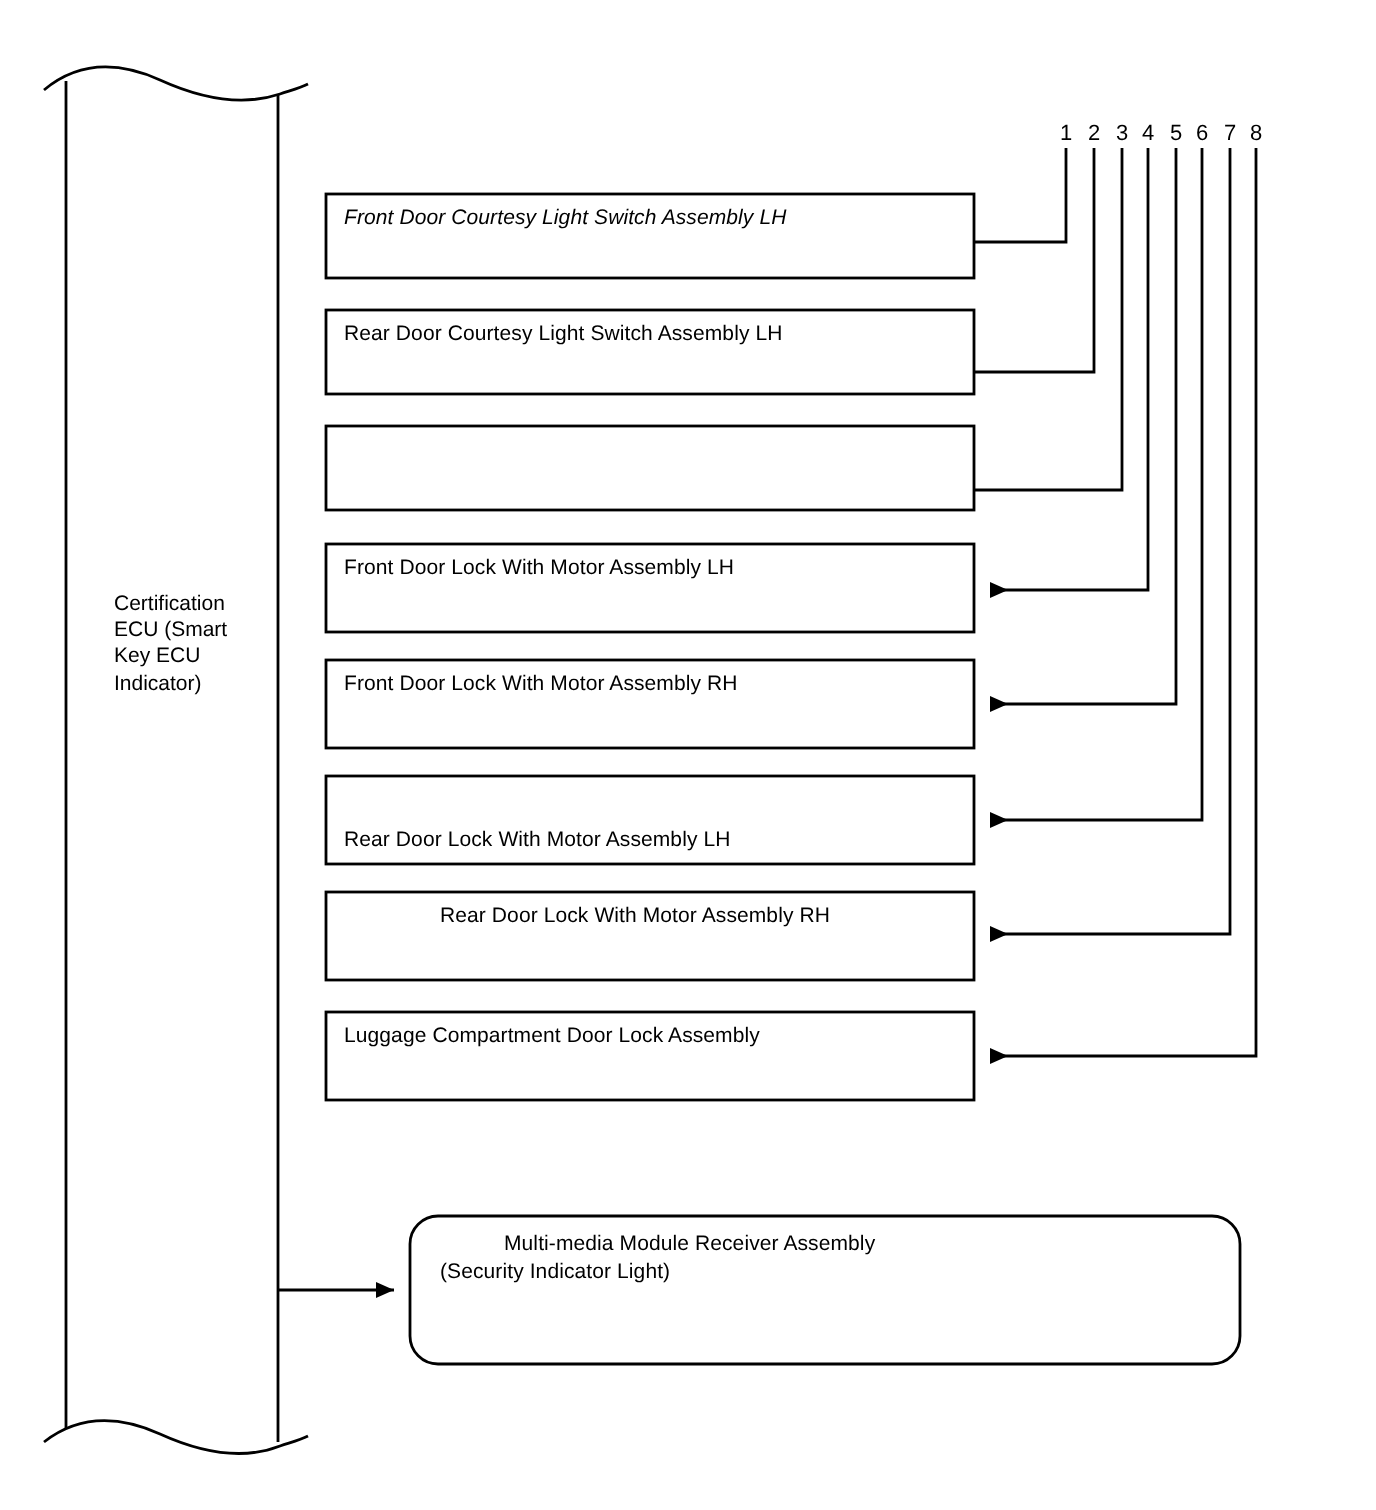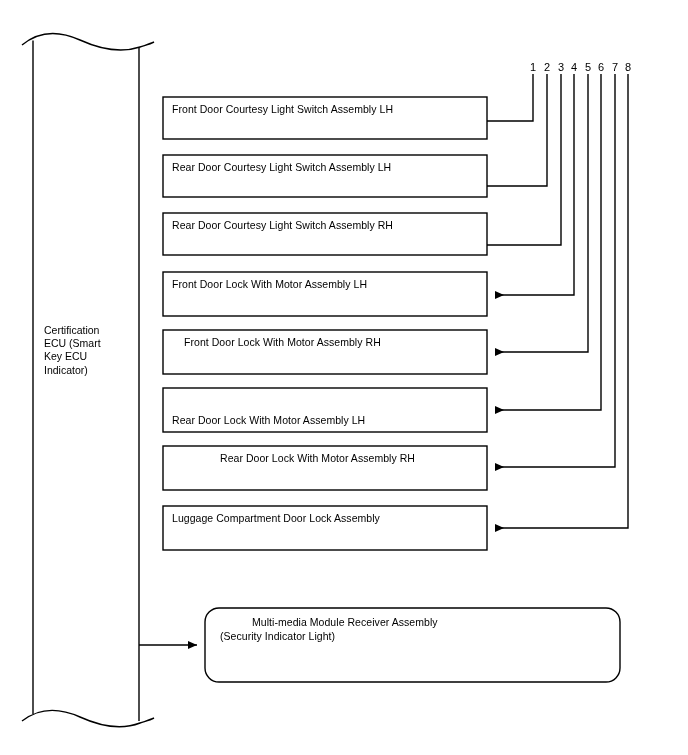--- a/index.html
+++ b/index.html
@@ -94,41 +94,40 @@
       <rect x="163" y="446" width="324" height="44" fill="#ffffff" stroke="#000000" stroke-width="1.4"></rect>
       <rect x="163" y="506" width="324" height="44" fill="#ffffff" stroke="#000000" stroke-width="1.4"></rect>
     </g>
 
     <g>
       <path d="M 139 645 L 197 645" fill="none" stroke="#000000" stroke-width="1.4" marker-end="url(#arrow-right)"></path>
       <rect x="205" y="608" width="415" height="74" rx="14" ry="14" fill="#ffffff" stroke="#000000" stroke-width="1.4"></rect>
     </g>
   </svg>
 
-  <div class="ecu-label" style="left:44px; top:296px;margin-top:28px;">
+  <div class="ecu-label" style="left:57px; top:296px;">
     <div>Certification</div>
     <div>ECU (Smart</div>
     <div>Key ECU</div>
     <div>Indicator)</div>
   </div>
 
   <div class="pin-number" style="left:526px; top:62px;">1</div>
   <div class="pin-number" style="left:540px; top:62px;">2</div>
   <div class="pin-number" style="left:554px; top:62px;">3</div>
   <div class="pin-number" style="left:567px; top:62px;">4</div>
   <div class="pin-number" style="left:581px; top:62px;">5</div>
   <div class="pin-number" style="left:594px; top:62px;">6</div>
   <div class="pin-number" style="left:608px; top:62px;">7</div>
   <div class="pin-number" style="left:621px; top:62px;">8</div>
 
-  <div class="box-label" style="left:172px; top:103px;">Front Door Courtesy Light Switch Assembly LH</div>
+  <div class="box-label" style="left:172px; top:103px;font-style:italic;">Front Door Courtesy Light Switch Assembly LH</div>
   <div class="box-label" style="left:172px; top:161px;text-align:right;">Rear Door Courtesy Light Switch Assembly LH</div>
-  <div class="box-label" style="left:172px; top:219px;">Rear Door Courtesy Light Switch Assembly RH</div>
   <div class="box-label" style="left:172px; top:278px;text-align:right;">Front Door Lock With Motor Assembly LH</div>
-  <div class="box-label" style="left:184px; top:336px;">Front Door Lock With Motor Assembly RH</div>
+  <div class="box-label" style="left:172px; top:336px;">Front Door Lock With Motor Assembly RH</div>
   <div class="box-label" style="left:172px; top:394px;margin-top:20px;">Rear Door Lock With Motor Assembly LH</div>
   <div class="box-label" style="left:172px; top:452px;margin-left:48px;">Rear Door Lock With Motor Assembly RH</div>
   <div class="box-label" style="left:172px; top:512px;">Luggage Compartment Door Lock Assembly</div>
 
   <div class="box-label" style="left:220px; top:616px;margin-left:32px;">Multi-media Module Receiver Assembly</div>
   <div class="box-label" style="left:220px; top:630px;">(Security Indicator Light)</div>
 
   <div class="hit" style="left:33px; top:45px; width:106px; height:672px;"></div>
   <div class="hit" style="left:163px; top:97px;  width:324px; height:42px;"></div>
   <div class="hit" style="left:163px; top:155px; width:324px; height:42px;"></div>

